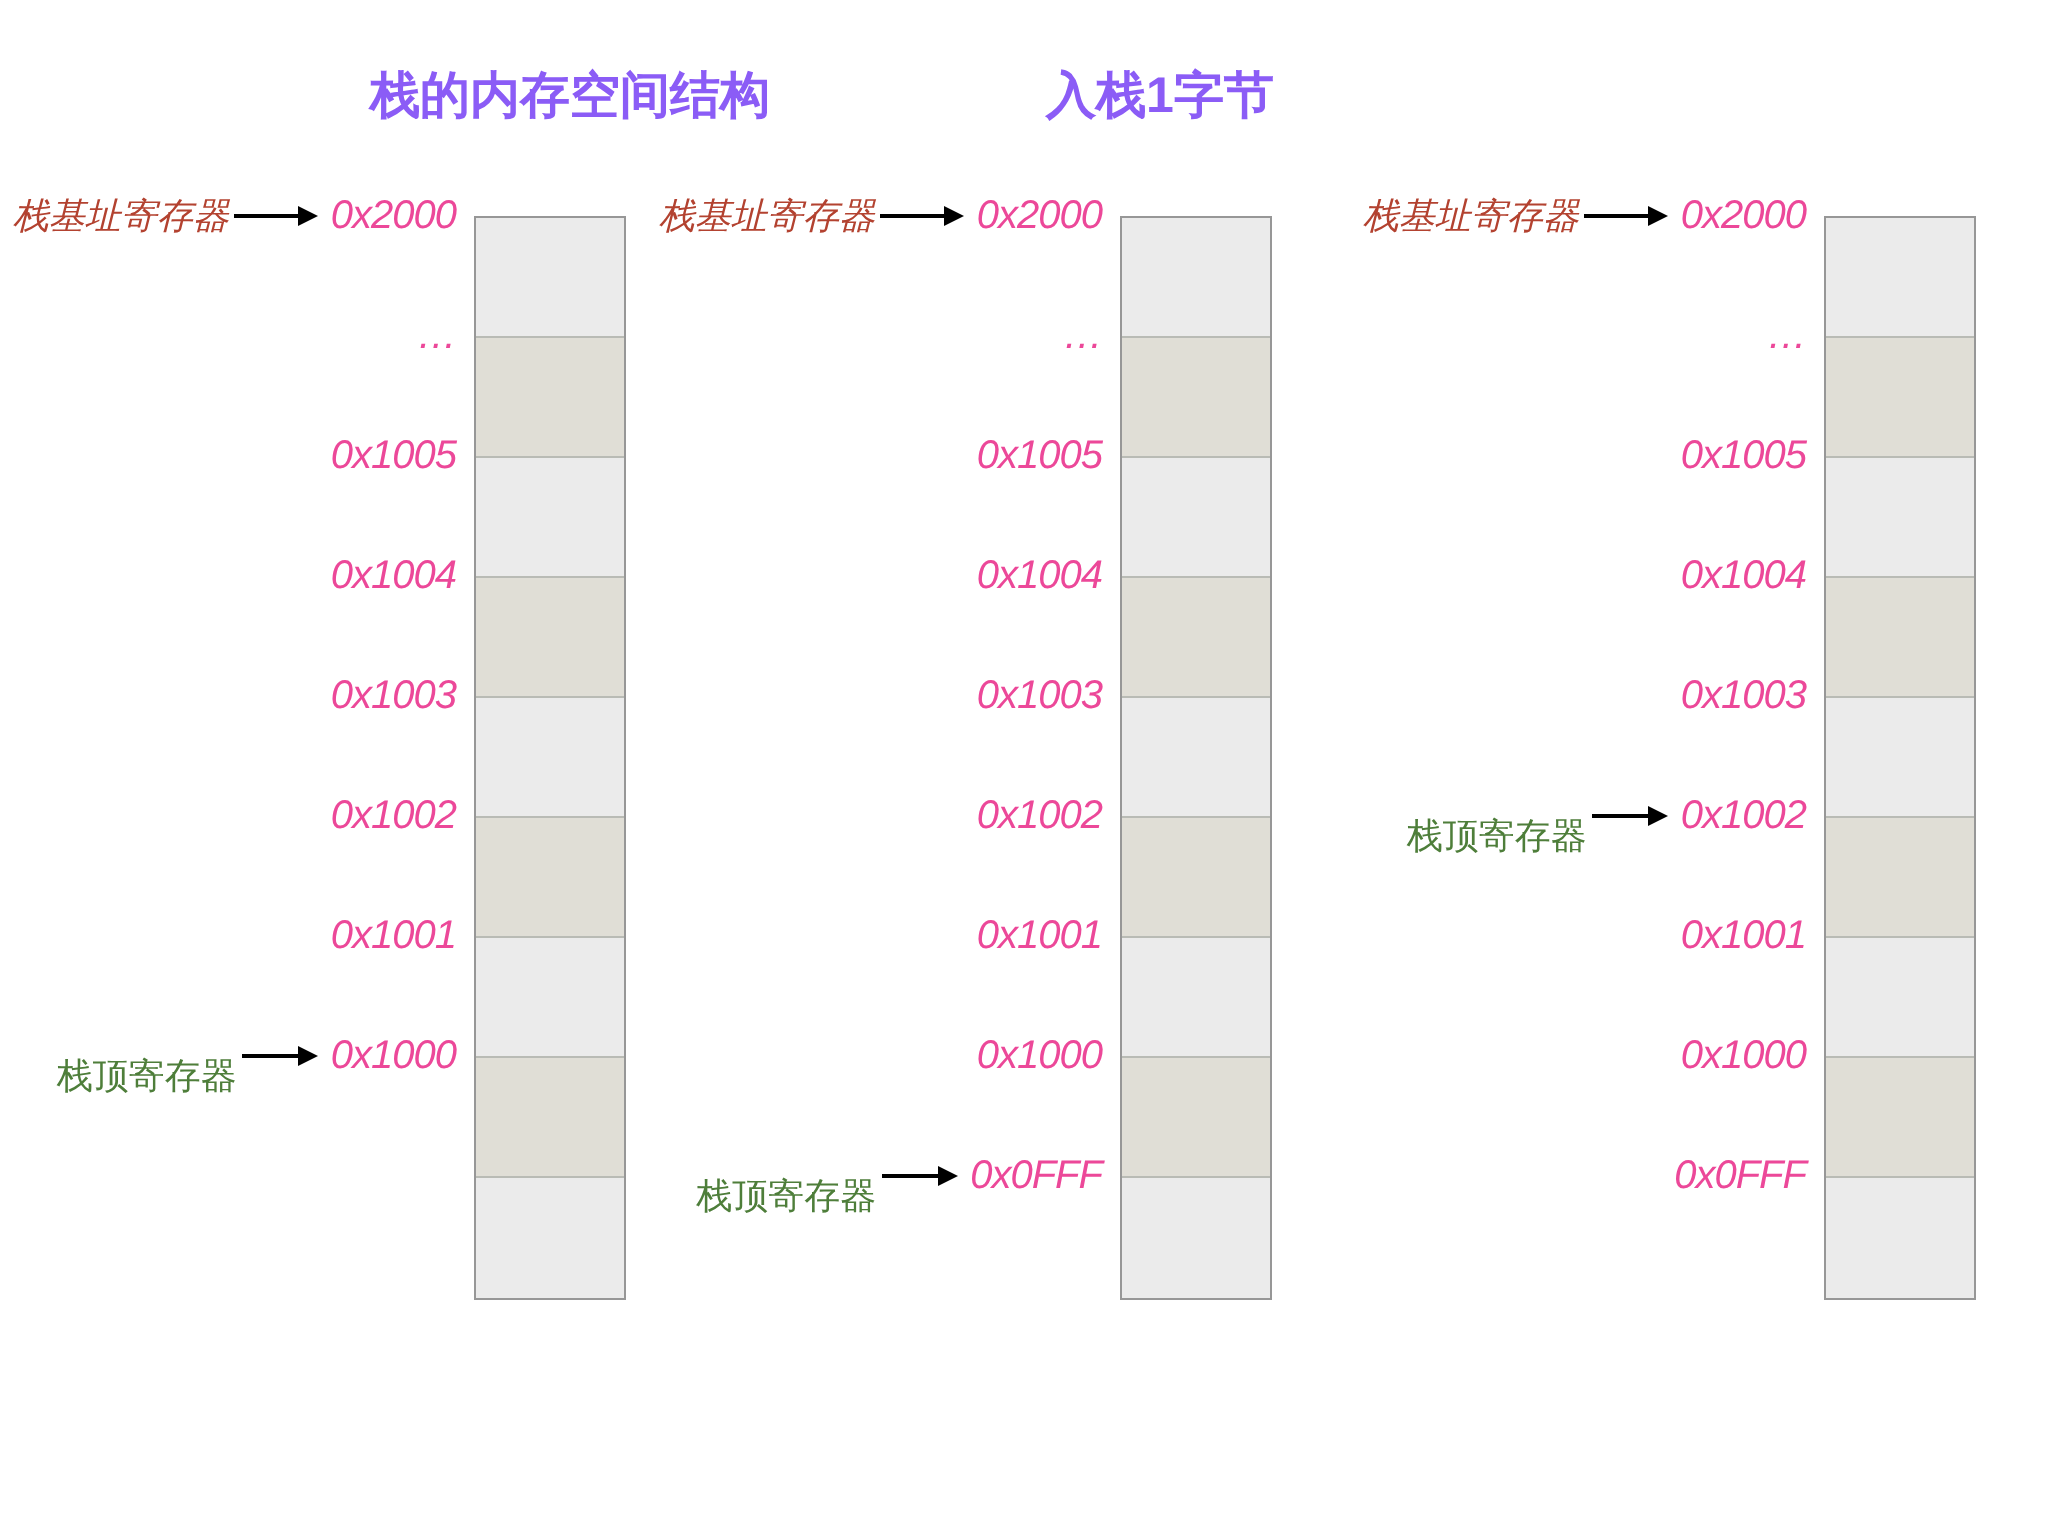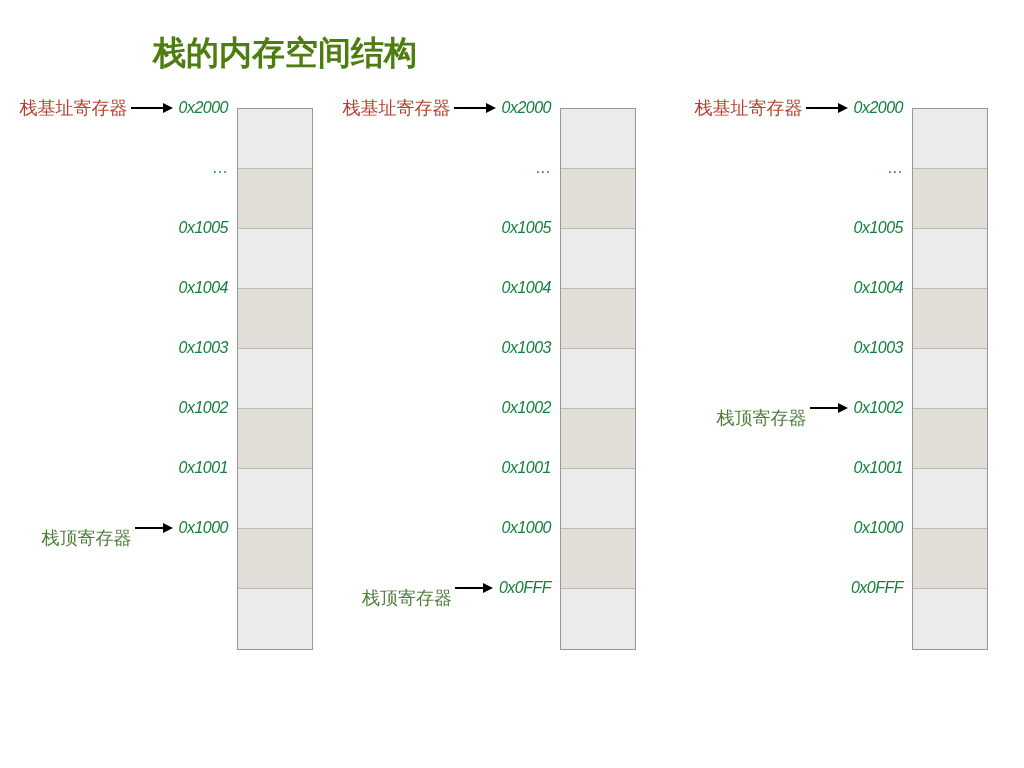--- a/index.html
+++ b/index.html
@@ -9,23 +9,23 @@
     font-family:"Liberation Sans", sans-serif;
     position:relative;
     overflow:hidden;
   }
   .canvas { position:absolute; left:0; top:0; width:1024px; height:768px; }
 
   .title {
     position:absolute;
     top:31px;
     transform:translateX(-50%);
-    font-size:33px;
+    font-size:25px;
     font-weight:bold;
-    color:#4d7c0f;
+    color:#8b5cf6;
     white-space:nowrap;
   }
 
   .column {
     position:absolute;
     top:108px;
     width:76px;
     border:1px solid #979797;
     background:#ebebeb;
   }
@@ -39,32 +39,32 @@
   .cell:last-child { border-bottom:none; }
 
   .label-row {
     position:absolute;
     height:22px;
     display:flex;
     align-items:center;
     justify-content:flex-end;
   }
   .addr {
-    font-size:16px;
+    font-size:20px;
     font-style:italic;
-    color:#15803d;
+    color:#ec4899;
     white-space:nowrap;
     margin-left:5px;
     letter-spacing:-0.5px;
   }
   .ptr {
     font-size:18px;
     white-space:nowrap;
   }
-  .ptr.base { color:#b34230; }
+  .ptr.base { color:#b34230;font-style:italic; }
   .ptr.top  { color:#4e7e3a;margin-top:20px; }
   .arrow { display:block; margin-left:2px; flex:none; }
 </style>
 </head>
 <body>
 
 <div class="canvas">
 
   <div class="title" style="left:285px">栈的内存空间结构</div>
 
@@ -108,20 +108,21 @@
   </div>
   <div class="label-row" style="left:0;width:228px;top:517px">
     <span class="ptr top">栈顶寄存器</span>
     <svg class="arrow" width="40" height="12" viewBox="0 0 40 12">
         <line x1="1" y1="6" x2="29" y2="6" stroke="#000" stroke-width="2"></line>
         <polygon points="29,1 39,6 29,11" fill="#000"></polygon>
       </svg>
     <span class="addr">0x1000</span>
   </div>
 
+  <div class="title" style="left:580px">入栈1字节</div>
 
   <div class="column" style="left:560px">
     <div class="cell"></div>
     <div class="cell"></div>
     <div class="cell"></div>
     <div class="cell"></div>
     <div class="cell"></div>
     <div class="cell"></div>
     <div class="cell"></div>
     <div class="cell"></div>

